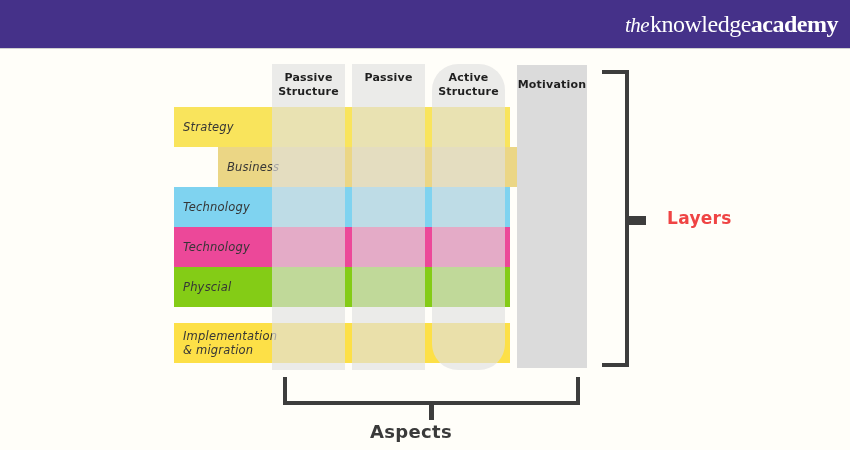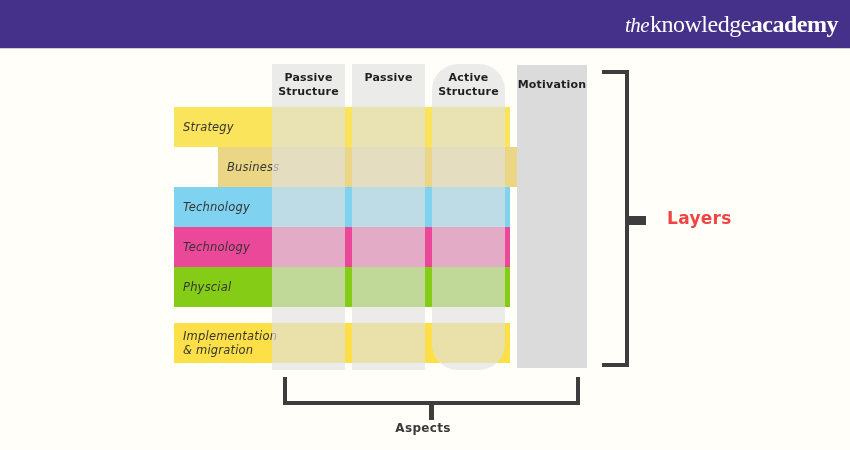--- a/index.html
+++ b/index.html
@@ -63,22 +63,22 @@
   .label-layers {
     position:absolute; left:667px; top:172px; z-index:3;
     font-size:17px; font-weight:bold; color:#ef4444; letter-spacing:0.3px;
   }
   
   .ba-h    { left:283px; top:365px; width:297px; height:4px; }
   .ba-l    { left:283px; top:341px; width:4px;  height:28px; }
   .ba-r    { left:576px; top:341px; width:4px;  height:28px; }
   .ba-tick { left:429px; top:369px; width:5px;  height:15px; }
   .label-aspects {
-    position:absolute; left:348px; top:385px; width:150px; z-index:3;
-    text-align:center; font-size:12px; font-weight:bold; color:#3a3a3a; letter-spacing:0.3px;
+    position:absolute; left:336px; top:385px; width:150px; z-index:3;
+    text-align:center; font-size:18px; font-weight:bold; color:#3a3a3a; letter-spacing:0.3px;
   }
 </style>
 </head>
 <body>
 
 <div class="page">
 
   <header class="topbar" id="topbar" style="background: rgb(69, 49, 137);">
     <div class="logo">
       <span class="logo-the">the</span><span class="logo-knowledge">knowledge</span><span class="logo-academy">academy</span>

